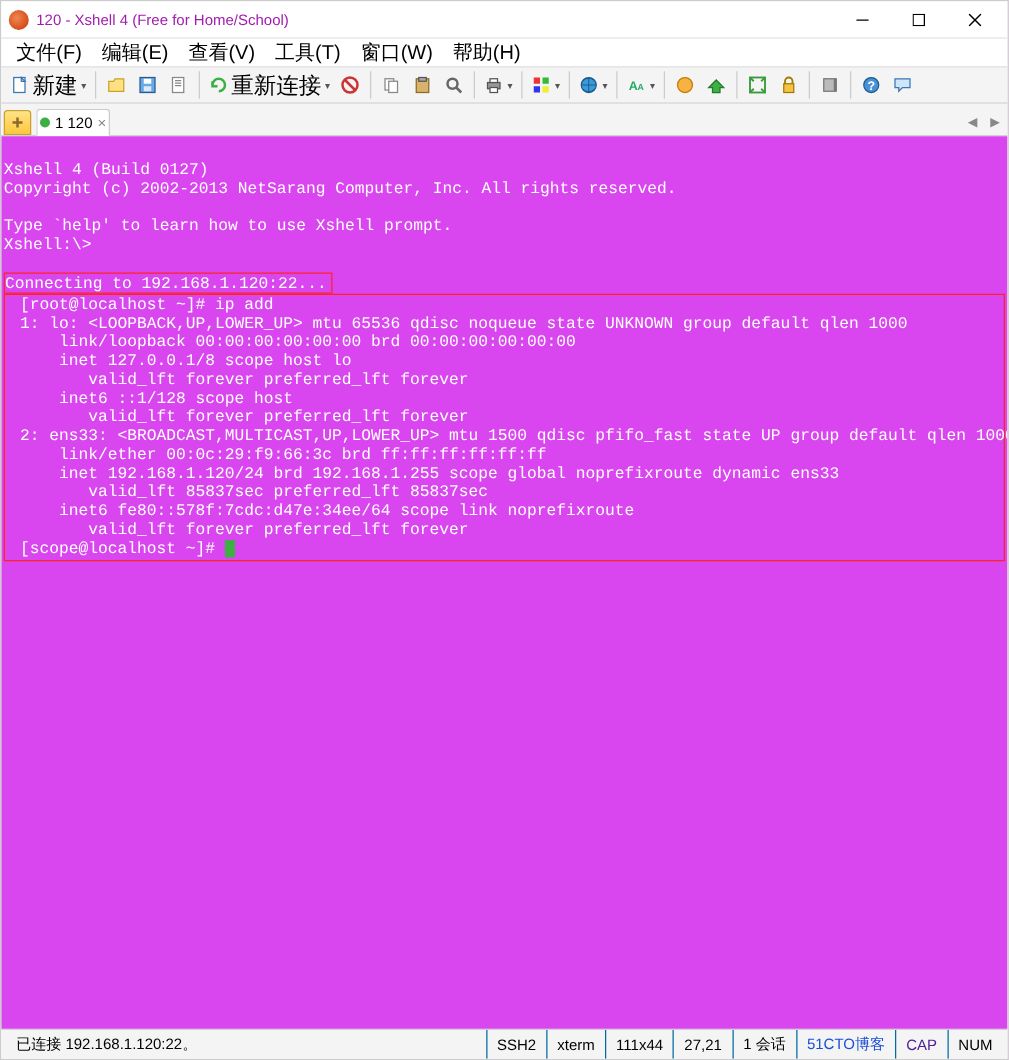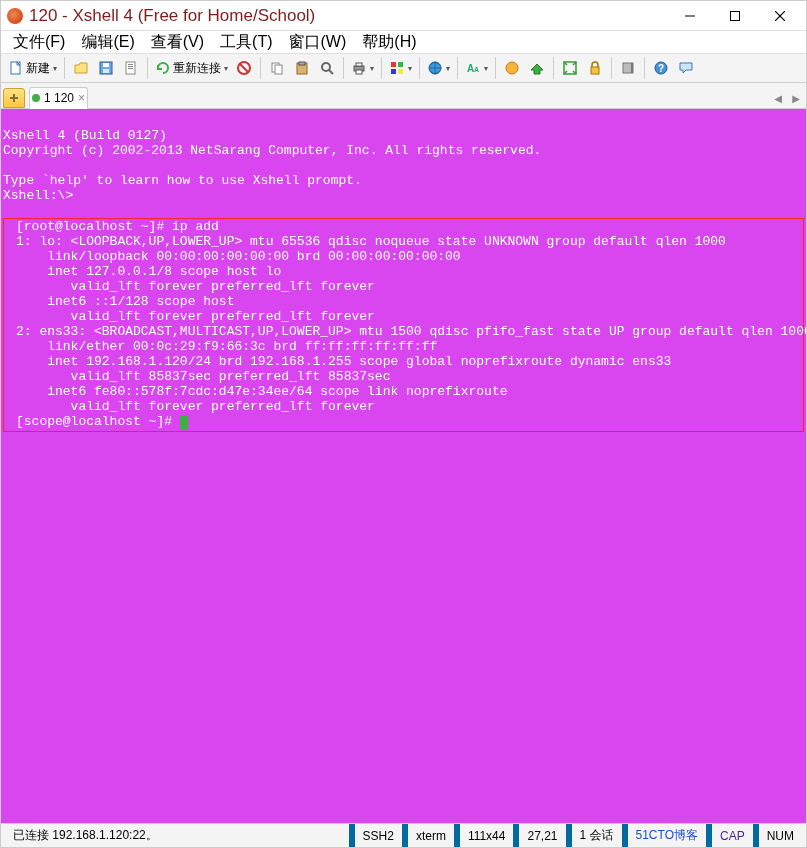--- a/index.html
+++ b/index.html
@@ -22,21 +22,21 @@
     display: flex;
     align-items: center;
     padding: 0 4px 0 6px;
   }
   .titlebar .app-icon {
     width: 16px; height: 16px;
     border-radius: 50%;
     background: radial-gradient(circle at 40% 40%, #e85, #c30);
     margin-right: 6px;
   }
-  .titlebar .title-text { flex: 1; font-size: 17px; color: #7f1d1d; }
+  .titlebar .title-text { flex: 1; font-size: 12px; color: #a21caf; }
   .titlebar .win-btns { display: flex; }
   .titlebar .win-btn {
     width: 45px; height: 28px;
     display: flex; align-items: center; justify-content: center;
     cursor: pointer;
     color: #000;
   }
   .titlebar .win-btn svg { width: 10px; height: 10px; }
   
   .menubar {
@@ -70,21 +70,21 @@
     min-width: 24px;
     display: inline-flex;
     align-items: center;
     justify-content: center;
     padding: 0 3px;
     border-radius: 2px;
     cursor: pointer;
     gap: 2px;
   }
   .toolbar .tb-btn .dd { font-size: 8px; color: #555; margin-left: 1px; }
-  .toolbar .tb-btn .lbl { font-size: 12px; }
+  .toolbar .tb-btn .lbl { font-size: 18px; }
   .icon16 { width: 16px; height: 16px; display: inline-block; }
   
   .tabstrip {
     height: 26px;
     background: #f4f4f4;
     border-bottom: 1px solid #d0d0d0;
     display: flex;
     align-items: flex-end;
     padding: 0 2px;
   }
@@ -158,21 +158,21 @@
     height: 24px;
     background: #f4f4f4;
     border-top: 1px solid #d0d0d0;
     display: flex;
     align-items: center;
     font-size: 12px;
     padding: 0 4px;
   }
   .statusbar .cell {
     padding: 0 8px;
-    border-right: 6px solid #0369a1;
+    border-right: 1px solid #0369a1;
     height: 100%;
     display: flex; align-items: center;
     white-space: nowrap;
   }
   .statusbar .watermark {
     color: #1d4ed8;
     font-size: 12px;
     flex: 0 0 auto;
   }
 </style>
@@ -373,20 +373,21 @@
   </div>
 </div>
 
 <div class="terminal">
 <div id="term-top">Xshell 4 (Build 0127)
 Copyright (c) 2002-2013 NetSarang Computer, Inc. All rights reserved.
 
 Type `help' to learn how to use Xshell prompt.
 Xshell:\&gt;
 </div>
+<span class="red-box box1" id="term-box1">Connecting to 192.168.1.120:22...</span>
 <div class="red-box box2"><div id="term-box2">[root@localhost ~]# ip add
 1: lo: &lt;LOOPBACK,UP,LOWER_UP&gt; mtu 65536 qdisc noqueue state UNKNOWN group default qlen 1000
     link/loopback 00:00:00:00:00:00 brd 00:00:00:00:00:00
     inet 127.0.0.1/8 scope host lo
        valid_lft forever preferred_lft forever
     inet6 ::1/128 scope host
        valid_lft forever preferred_lft forever
 2: ens33: &lt;BROADCAST,MULTICAST,UP,LOWER_UP&gt; mtu 1500 qdisc pfifo_fast state UP group default qlen 1000
     link/ether 00:0c:29:f9:66:3c brd ff:ff:ff:ff:ff:ff
     inet 192.168.1.120/24 brd 192.168.1.255 scope global noprefixroute dynamic ens33

